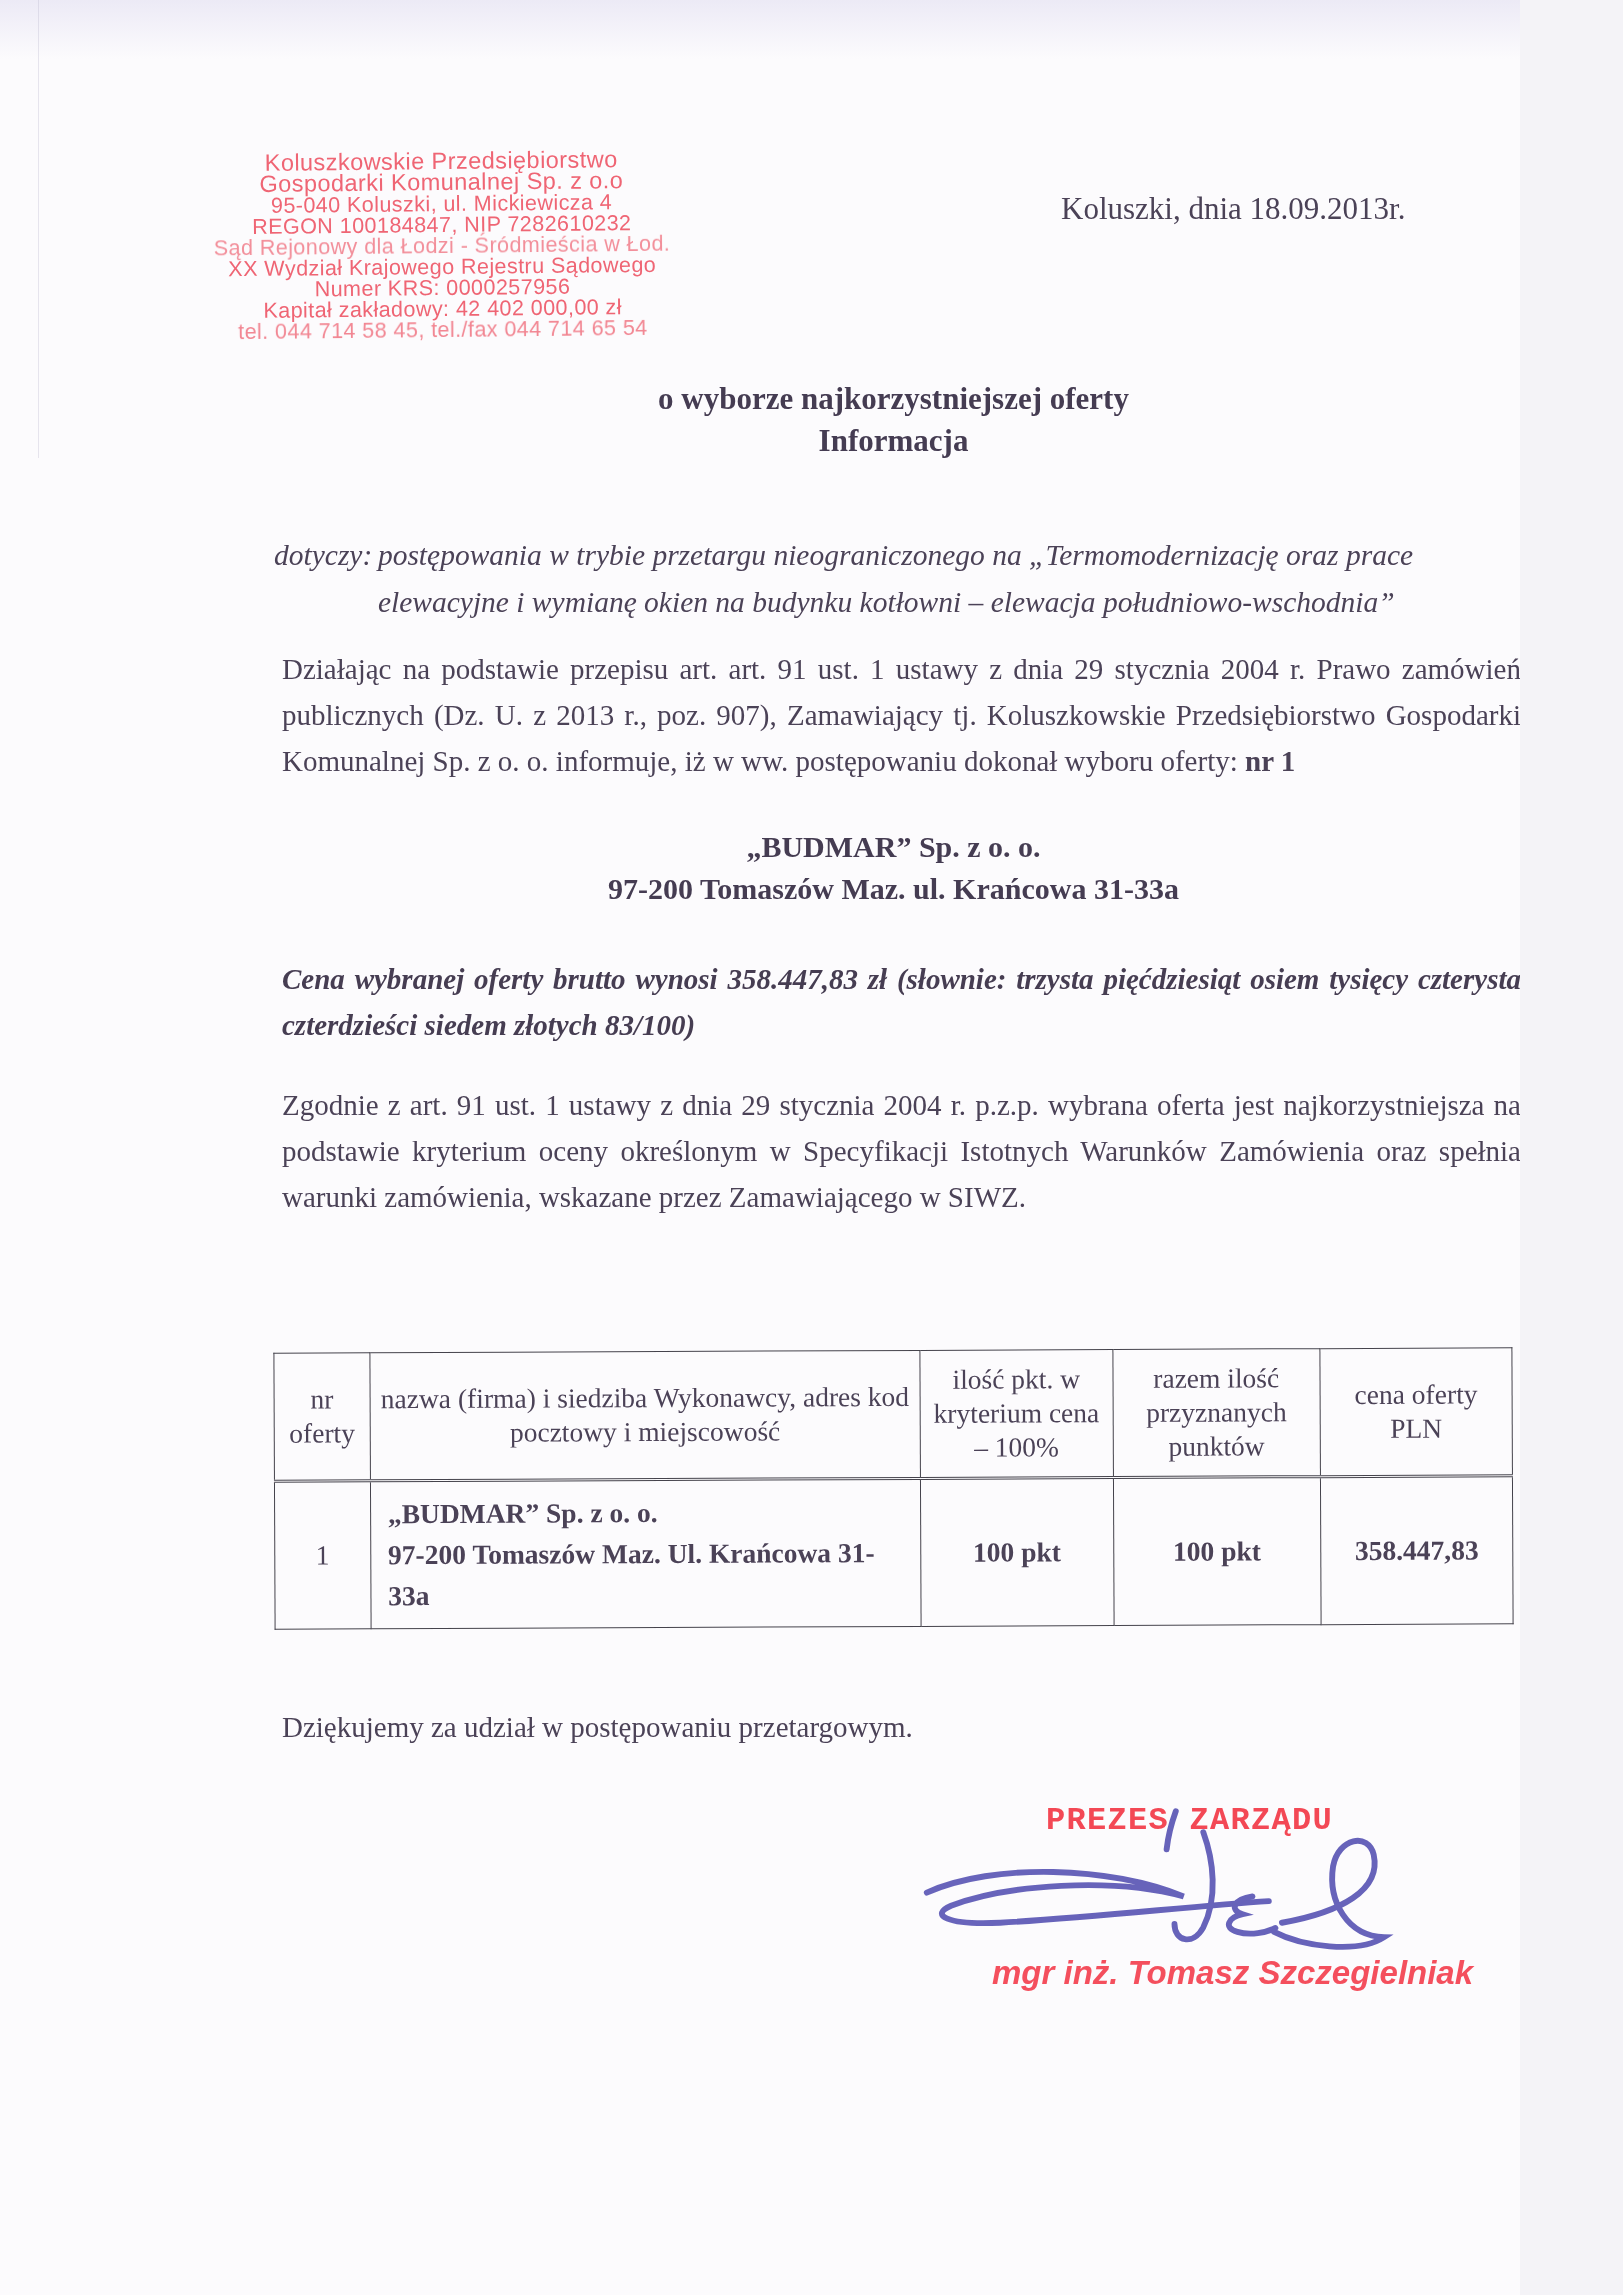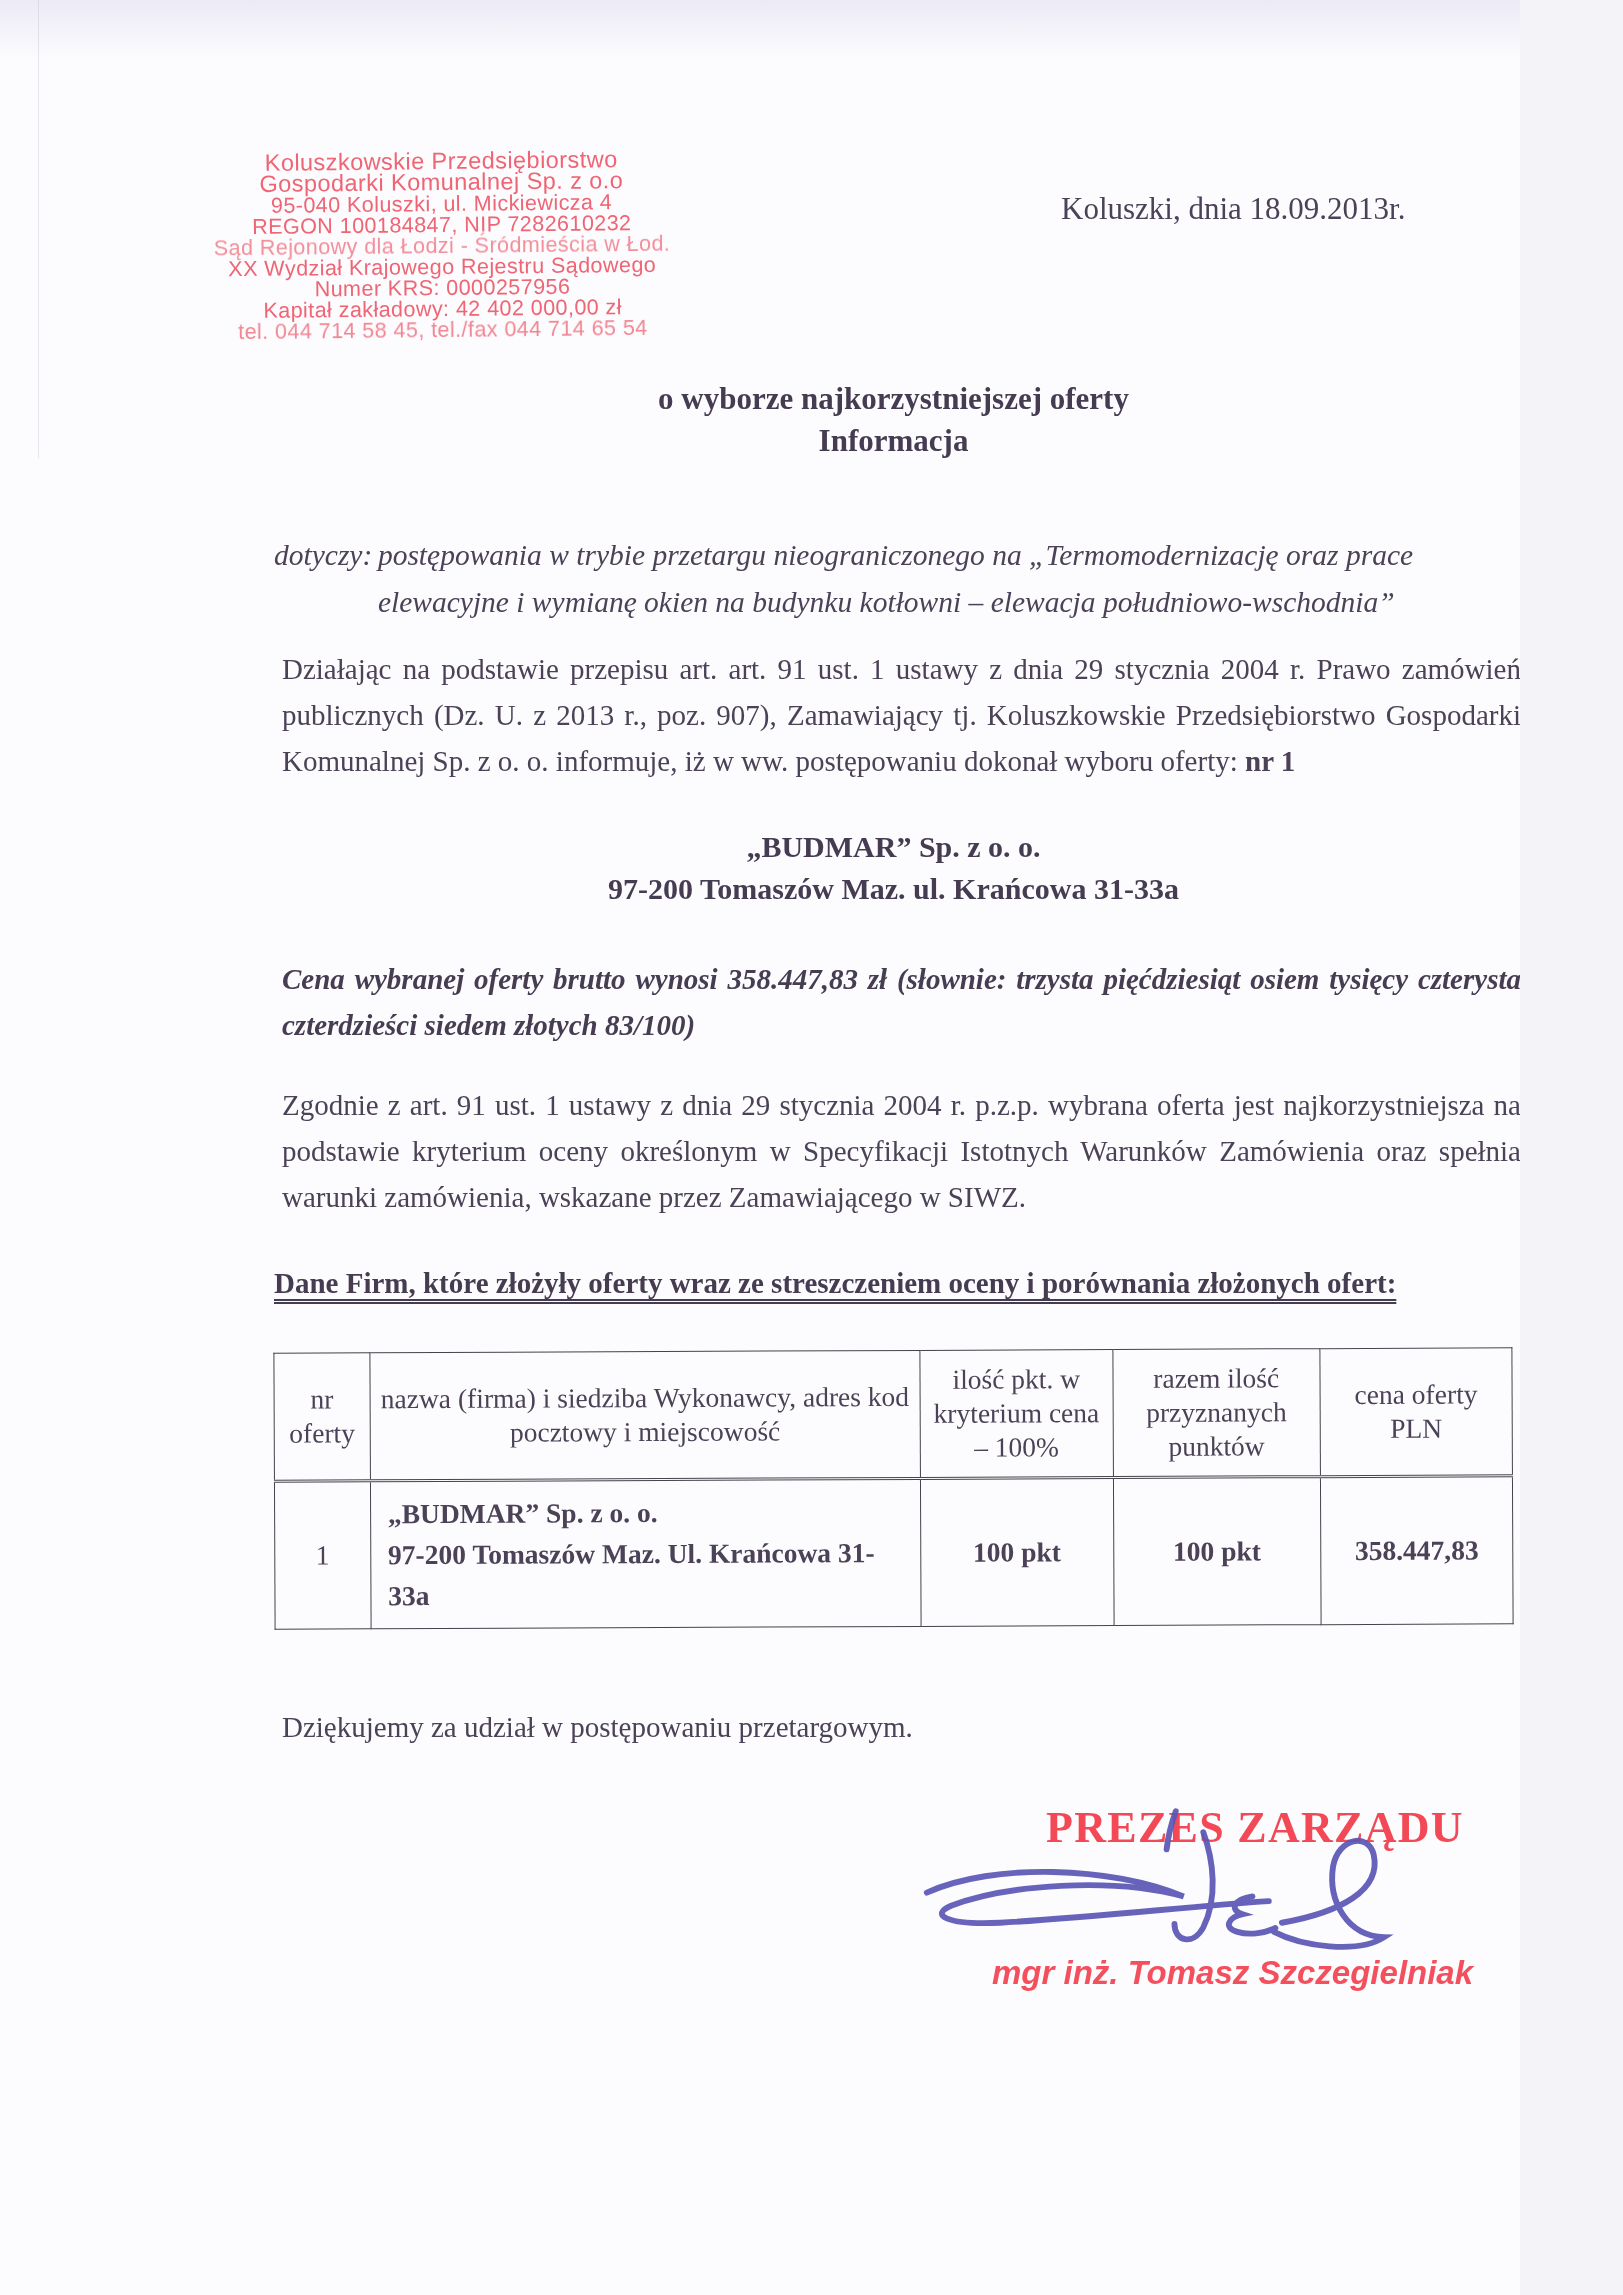--- a/index.html
+++ b/index.html
@@ -100,22 +100,22 @@
   .col-name  { width: 589px; }
   .col-pkt   { width: 186px; }
   .col-razem { width: 198px; }
   .col-cena  { width: 183px; }
   .offers td.cell-name { text-align: left; font-weight: bold; padding-left: 17px; line-height: 41px; }
   .offers td.b { font-weight: bold; }
 
   
   .sig-role {
     position: absolute; left: 1046px; top: 1802px;
-    font-family: Liberation Serif, serif; font-weight: bold;
-    font-size: 44px; letter-spacing: 1.3px;
+    font-family: Liberation Mono, monospace; font-weight: bold;
+    font-size: 32px; letter-spacing: 1.3px;
     color: rgba(242, 62, 76, 0.95); white-space: nowrap;
   }
   .sig-ink { position: absolute; left: 915px; top: 1806px; }
   .sig-name {
     position: absolute; left: 992px; top: 1954px;
     font-family: "Liberation Sans", sans-serif; font-weight: bold; font-style: italic;
     font-size: 33px; color: rgba(243, 70, 84, 0.95); white-space: nowrap;
   }
 </style>
 </head>
@@ -153,21 +153,20 @@
 
   <div class="winner">
     <div>„BUDMAR” Sp. z o. o.</div>
     <div>97-200 Tomaszów Maz. ul. Krańcowa 31-33a</div>
   </div>
 
   <p class="para p-cena">Cena wybranej oferty brutto wynosi 358.447,83 zł (słownie: trzysta pięćdziesiąt osiem tysięcy czterysta czterdzieści siedem złotych 83/100)</p>
 
   <p class="para p-zgodnie">Zgodnie z art. 91 ust. 1 ustawy z dnia 29 stycznia 2004 r. p.z.p. wybrana oferta jest najkorzystniejsza na podstawie kryterium oceny określonym w Specyfikacji Istotnych Warunków Zamówienia oraz spełnia warunki zamówienia, wskazane przez Zamawiającego w SIWZ.</p>
 
-  <div class="table-heading">Dane Firm, które złożyły oferty wraz ze streszczeniem oceny i porównania złożonych ofert:</div>
 
   <table class="offers">
     <thead>
       <tr>
         <th class="col-nr">nr oferty</th>
         <th class="col-name">nazwa (firma) i siedziba Wykonawcy, adres kod pocztowy i miejscowość</th>
         <th class="col-pkt">ilość pkt. w kryterium cena – 100%</th>
         <th class="col-razem">razem ilość przyznanych punktów</th>
         <th class="col-cena">cena oferty PLN</th>
       </tr>

